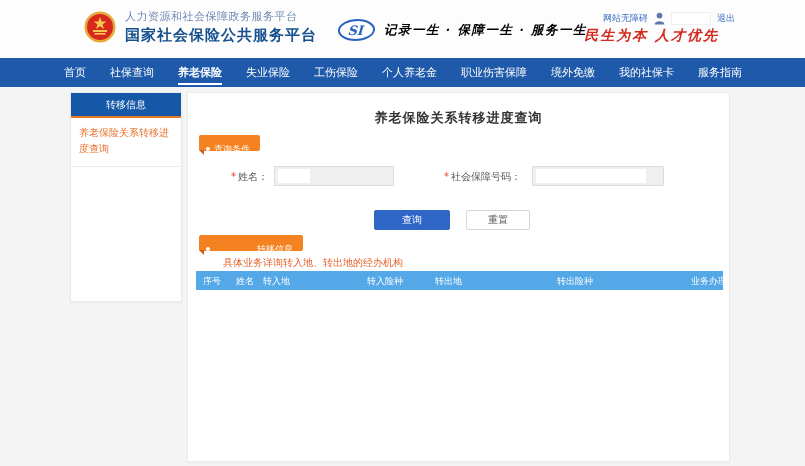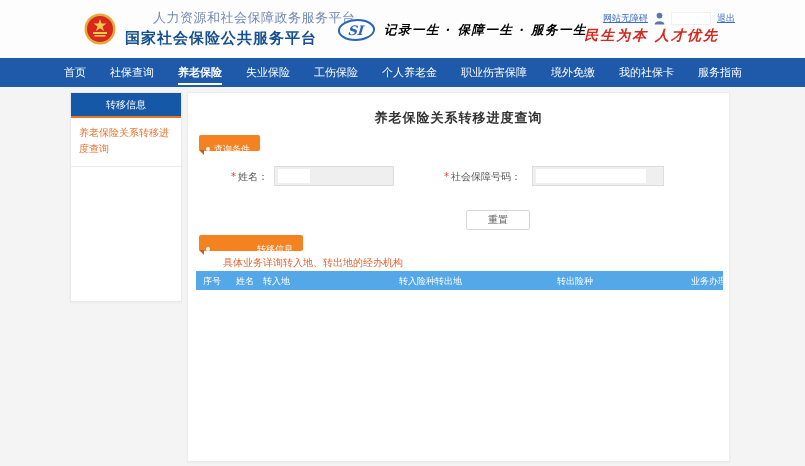--- a/index.html
+++ b/index.html
@@ -7,35 +7,35 @@
   body {
     position:relative;
     background:#f4f4f5;
     font-family:"DejaVu Sans","Liberation Sans",sans-serif;
     overflow:hidden;
   }
   
   .header { position:absolute; top:0; left:0; width:805px; height:58px; background:#fdfdfd; }
   .logo-group { position:absolute; left:84px; top:9px; display:flex; align-items:center; gap:9px; }
   .emblem { width:32px; height:36px; }
-  .platform-small { font-size:13px; color:#7089b3; letter-spacing:.5px;margin-left:28px; }
+  .platform-small { font-size:11px; color:#7089b3; letter-spacing:.5px; }
   .platform-name { font-size:15px; font-weight:bold; color:#16508f; letter-spacing:1px; margin-top:2px; }
   .slogan-group { position:absolute; left:338px; top:19px; display:flex; align-items:center; gap:9px; }
   .si-logo {
     width:37px; height:22px; border:2px solid #2a64c0; border-radius:50%;
     display:flex; align-items:center; justify-content:center;
     color:#2a64c0; font-weight:bold; font-style:italic; font-size:13px;
     font-family:"DejaVu Serif","Liberation Serif",serif; transform:skewX(-6deg);
     background:#fff;
   }
   .slogan-text {
     color:#000000; font-size:12.5px; font-weight:bold; font-style:italic;
     font-family:"DejaVu Serif","Liberation Serif",serif; letter-spacing:1.5px;
   }
-  .user-links { position:absolute; right:70px; top:12px; display:flex; align-items:center; gap:6px; font-size:9px; color:#3a6bc5;text-decoration:underline; }
+  .user-links { position:absolute; right:70px; top:12px; display:flex; align-items:center; gap:6px; font-size:9px; color:#3a6bc5; }
   .user-links a { color:#3a6bc5; text-decoration:none; cursor:pointer; }
   .user-redacted { width:40px; height:13px; background:#ffffff; border:1px solid #f0f0f0; }
   .motto {
     position:absolute; right:86px; top:27px;
     color:#d3291f; font-size:14px; font-weight:bold; font-style:italic;
     font-family:"DejaVu Serif","Liberation Serif",serif; letter-spacing:2px;
   }
   
   .nav {
     position:absolute; top:58px; left:0; width:805px; height:29px;
@@ -98,21 +98,21 @@
   .note { position:absolute; top:163px; left:35px; font-size:10px; color:#e8602a; }
   .table-header {
     position:absolute; top:178px; left:8px; width:527px; height:19px;
     background:#55a8e8; color:#fff; font-size:9px;
     display:flex; align-items:center; padding:2px 0 0 7px; overflow:hidden;
   }
   .th { white-space:nowrap; overflow:hidden; }
   .th-seq { width:24px; }
   .th-name { width:36px;text-align:center; }
   .th-in-place { width:104px; }
-  .th-in-type { width:68px;text-align:right; }
+  .th-in-type { width:68px; }
   .th-out-place { width:122px; }
   .th-out-type { width:132px; }
   .th-biz { margin-left:auto; width:32px; }
 </style>
 </head>
 <body>
 
 <div class="header">
   <div class="logo-group">
     <svg class="emblem" viewBox="0 0 32 36">
@@ -177,20 +177,21 @@
     <span class="input-box input-name">
       <span class="redact-patch patch-name"></span>
     </span>
     <span class="field-label label-ssn"><span class="req">*</span><span>社会保障号码：</span></span>
     <span class="input-box input-ssn">
       <span class="redact-patch patch-ssn"></span>
     </span>
   </div>
 
   <div class="btn-row">
+    <div class="btn btn-query">查询</div>
     <div class="btn btn-reset">重置</div>
   </div>
 
   <div class="section-tag tag-transfer">
     <span class="tag-dot"></span>
     <span>转移信息</span>
   </div>
 
   <div class="note">具体业务详询转入地、转出地的经办机构</div>
 

